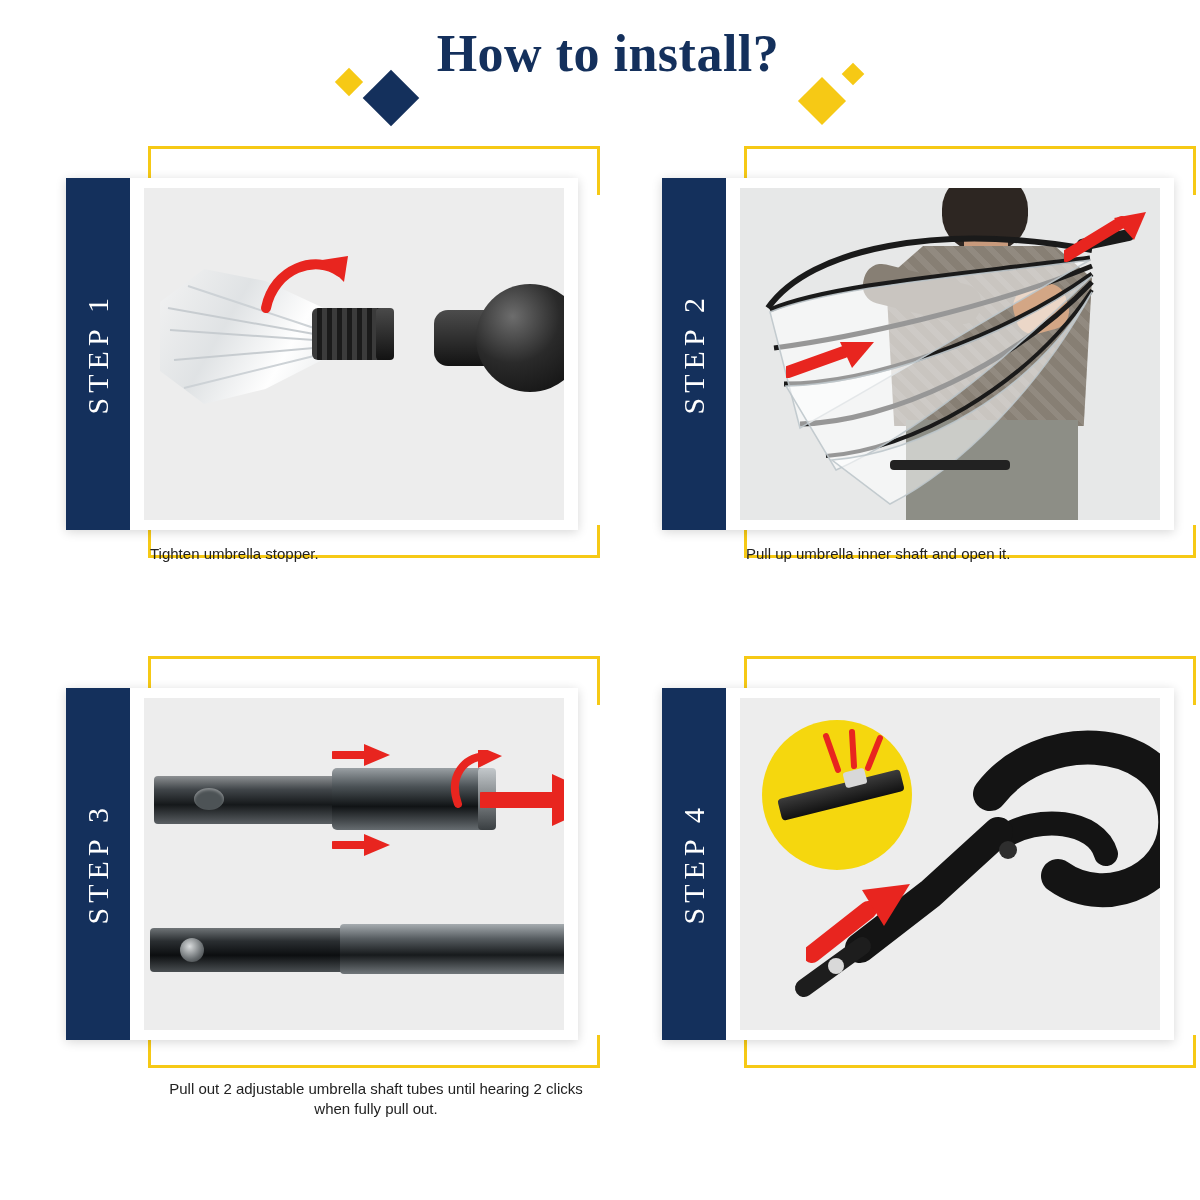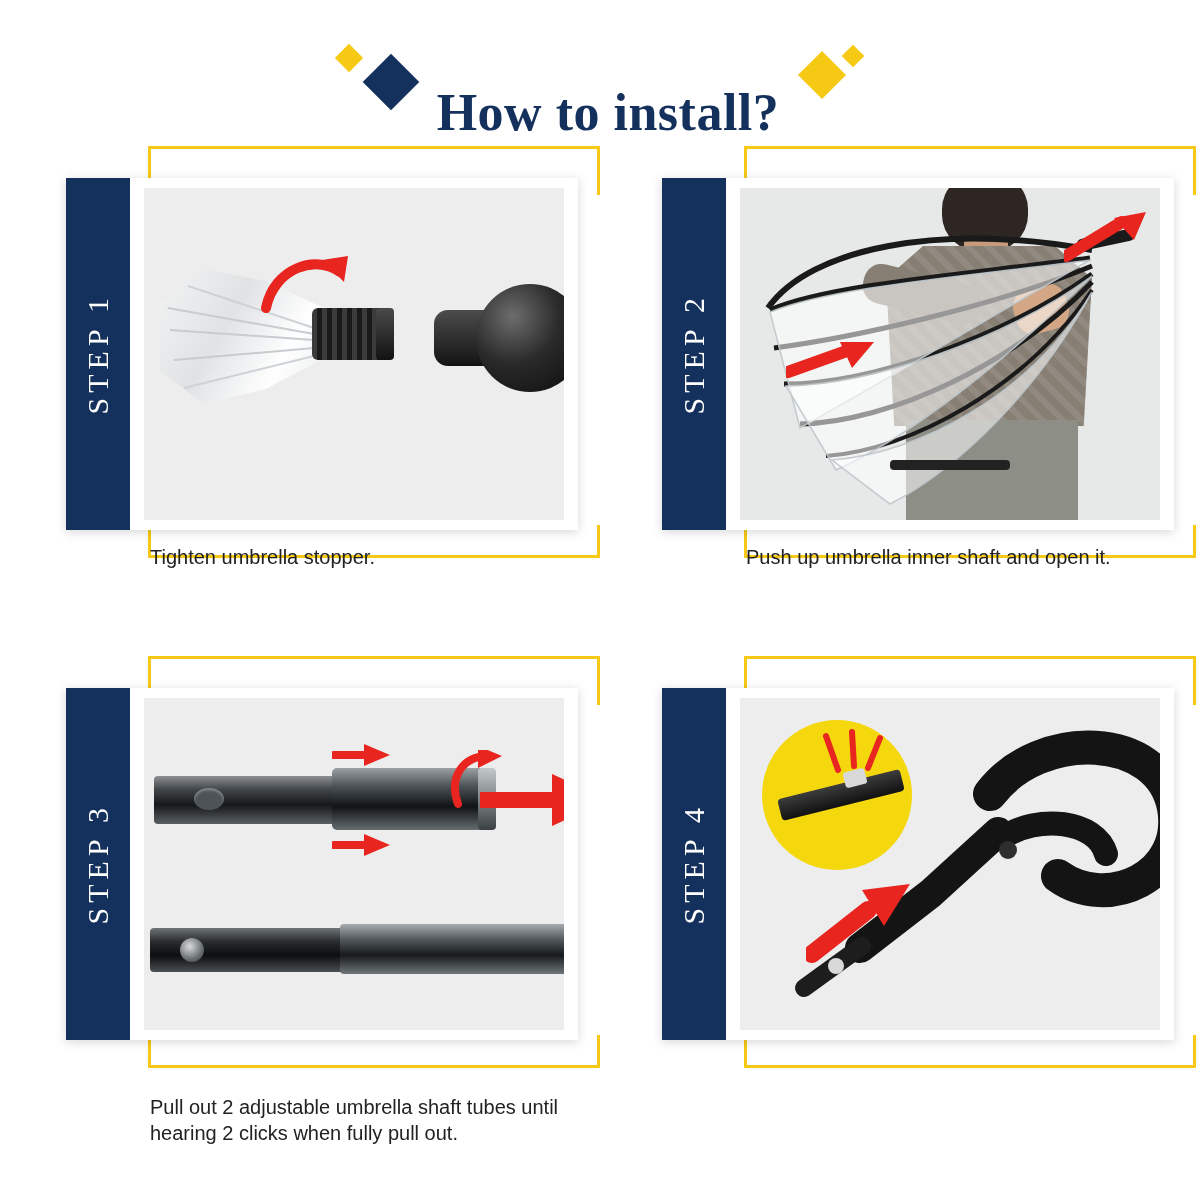--- a/index.html
+++ b/index.html
@@ -17,21 +17,21 @@
   }
 
   
   .title-row {
     position: absolute;
     top: 48px;
     left: 0;
     width: 1200px;
     height: 70px;
     display: flex;
-    align-items: flex-start;
+    align-items: flex-end;
     justify-content: center;
     gap: 26px;
   }
   .diamond-small-yellow {
     width: 20px;
     height: 20px;
     background: #f6c915;
     transform: rotate(45deg);
     margin-bottom: 26px;
   }
@@ -148,26 +148,26 @@
     margin: 10px 14px 10px 14px;
     background: #eceded;
     position: relative;
     overflow: hidden;
   }
   .caption {
     position: absolute;
     left: 98px;
     top: 404px;
     width: 452px;
-    font-size: 20px;
+    font-size: 15px;
     line-height: 1.32;
     color: #222222;
   }
   .cell-2 .caption, .cell-4 .caption { left: 98px; }
-  .cell-3 .caption, .cell-4 .caption { top: 444px; }
+  .cell-3 .caption, .cell-4 .caption { top: 429px; text-align: center; }
 
   
 
   
   .s1-bg { position:absolute; inset:0; background:#ededed; }
   .s1-clear {
     position: absolute; left: 16px; top: 72px;
     width: 170px; height: 150px;
     background: linear-gradient(120deg,#f4f4f4 0%,#dfe2e4 40%,#ffffff 70%,#e5e8ea 100%);
     clip-path: polygon(0% 28%, 26% 6%, 62% 14%, 100% 34%, 100% 64%, 62% 86%, 26% 96%, 0% 74%);
@@ -374,21 +374,21 @@
           </svg>
         </div>
         <div class="s2-arrow-mid">
           <svg width="90" height="48" viewBox="0 0 90 48">
             <path d="M2 38 L58 18" stroke="#e8251f" stroke-width="12" stroke-linecap="round"></path>
             <path d="M88 8 L54 8 L66 34 Z" fill="#e8251f"></path>
           </svg>
         </div>
       </div>
     </div>
-    <div class="caption">Push up umbrella inner shaft and open it.</div>
+    <div class="caption">Pull up umbrella inner shaft and open it.</div>
   </div>
 
   <div class="step-cell cell-3">
     <div class="bracket"></div>
     <div class="card">
       <div class="step-label">
         <span>STEP 3</span>
       </div>
       <div class="photo">
         <div class="s3-bg"></div>

